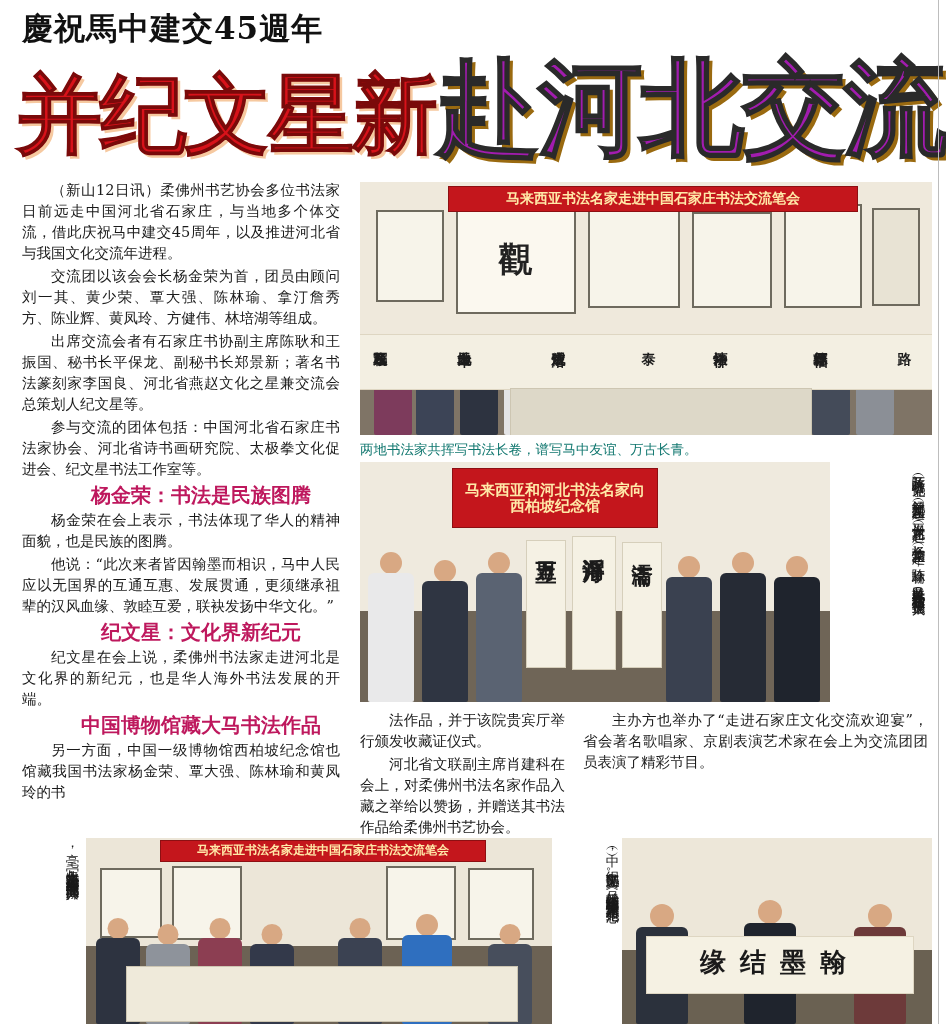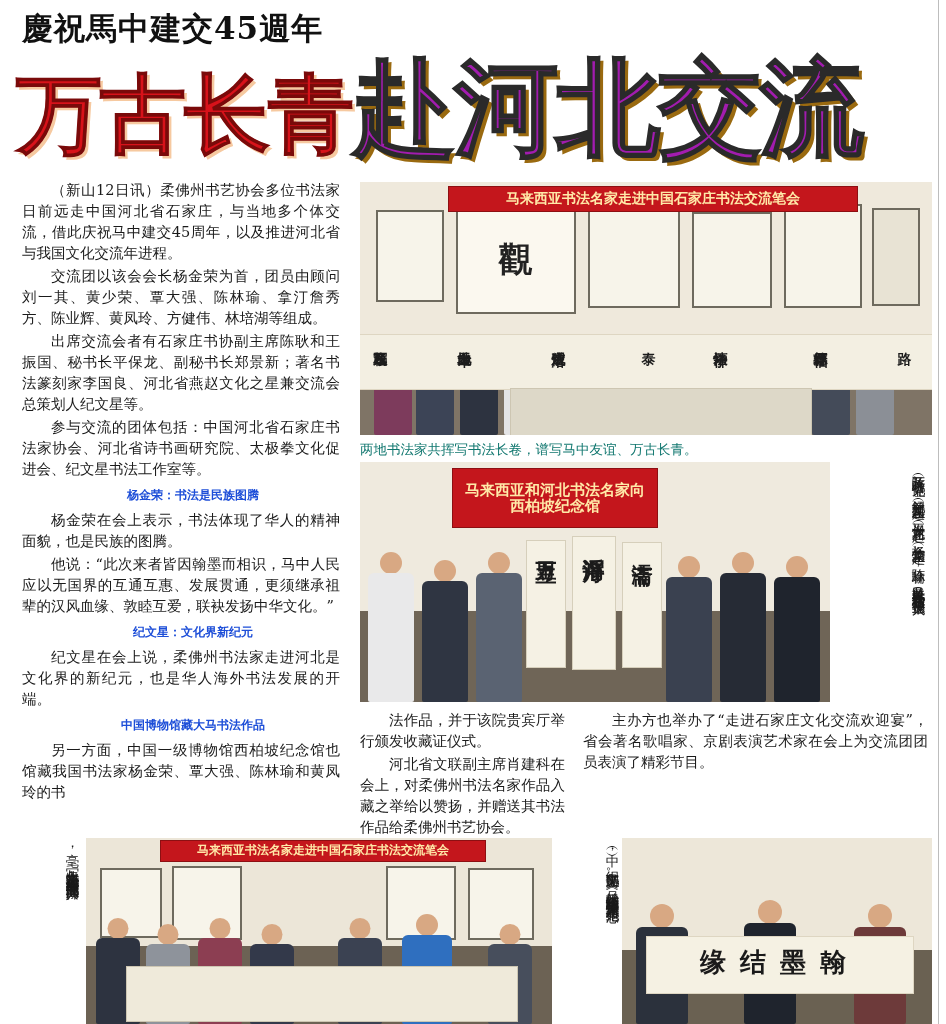--- a/index.html
+++ b/index.html
@@ -66,23 +66,23 @@
     color: #1a1a1a;
     text-align: justify;
   }
   .col p {
     margin: 0 0 2px 0;
     text-indent: 2em;
   }
   .subhead {
     font-family: "DejaVu Serif", serif;
     font-weight: bold;
-    font-size: 12px;
+    font-size: 20px;
     line-height: 26px;
-    color: #1d4ed8;
+    color: #be185d;
     text-align: center;
     margin: 8px 0 3px 0;
     text-indent: 0;
   }
   #col-left {
     left: 22px;
     top: 180px;
     width: 318px;
   }
   #col-mid {
@@ -212,21 +212,21 @@
     background: #bdbdbd;
   }
 </style>
 </head>
 <body>
 
 <div class="page">
 
   <div class="kicker">慶祝馬中建交45週年</div>
   <div class="headline">
-    <span class="part1">万古长青</span><span class="part2">赴河北交流</span>
+    <span class="part1">并纪文星新</span><span class="part2">赴河北交流</span>
   </div>
 
   <div class="col" id="col-left">
     <p>（新山12日讯）柔佛州书艺协会多位书法家日前远走中国河北省石家庄，与当地多个体交流，借此庆祝马中建交45周年，以及推进河北省与我国文化交流年进程。</p>
     <p>交流团以该会会长杨金荣为首，团员由顾问刘一其、黄少荣、覃大强、陈林瑜、拿汀詹秀方、陈业辉、黄凤玲、方健伟、林培湖等组成。</p>
     <p>出席交流会者有石家庄书协副主席陈耿和王振国、秘书长平保龙、副秘书长郑景新；著名书法篆刻家李国良、河北省燕赵文化之星兼交流会总策划人纪文星等。</p>
     <p>参与交流的团体包括：中国河北省石家庄书法家协会、河北省诗书画研究院、太极拳文化促进会、纪文星书法工作室等。</p>
     <p class="subhead">杨金荣：书法是民族图腾</p>
     <p>杨金荣在会上表示，书法体现了华人的精神面貌，也是民族的图腾。</p>
     <p>他说：“此次来者皆因翰墨而相识，马中人民应以无国界的互通互惠、发展贯通，更须继承祖辈的汉风血缘、敦睦互爱，联袂发扬中华文化。”</p>

